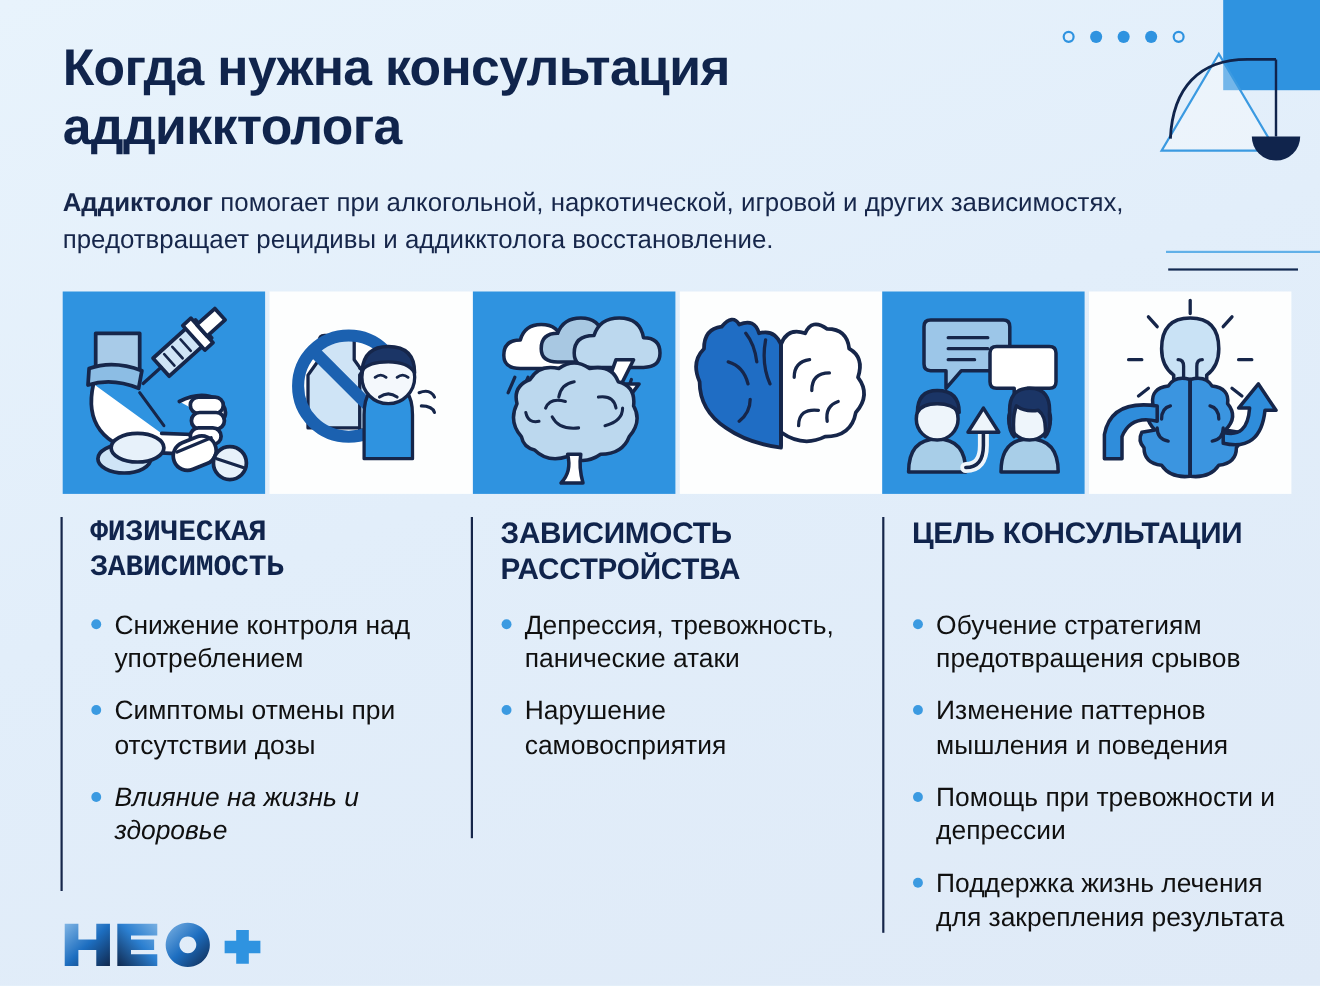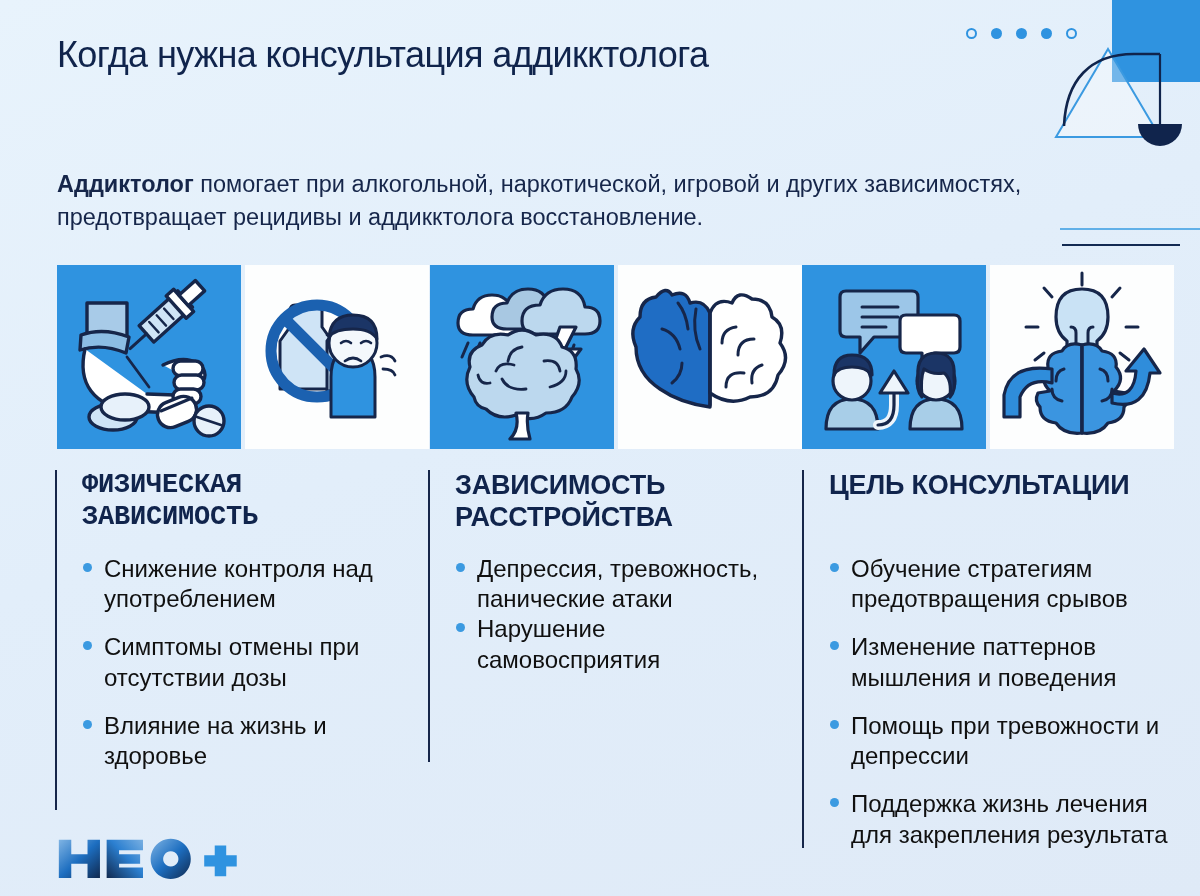--- a/index.html
+++ b/index.html
@@ -34,21 +34,21 @@
     background:#61b0e8;
   }
   .deco-line-dk {
     position:absolute; left:1062px; top:244px; width:118px; height:2px;
     background:#132a52;
   }
 
   
   .title {
     position:absolute; left:57px; top:34px; width:830px;
-    font-size:36px; line-height:1.14; font-weight:normal;
+    font-size:47px; line-height:1.14; font-weight:bold;
     color:#10244c; letter-spacing:-0.6px;
   }
   .subtitle {
     position:absolute; left:57px; top:168px; width:1040px;
     font-size:23.5px; line-height:1.42; color:#16264a;
   }
   .subtitle b { font-weight:bold; }
 
   
   .strip { position:absolute; top:265px; height:184px; }
@@ -242,30 +242,30 @@
       </svg>
     </div>
   </div>
 
   <div class="col" style="left:55px; top:470px; width:370px;">
     <div class="col-rule" style="height:340px;"></div>
     <div class="col-head" style="left:27px; top:0; width:320px;font-family:Liberation Mono, monospace;">ФИЗИЧЕСКАЯ ЗАВИСИМОСТЬ</div>
     <ul class="bullets" style="left:27px; top:84px; width:340px;">
       <li>Снижение контроля над употреблением</li>
       <li style="margin-top:18px;">Симптомы отмены при отсутствии дозы</li>
-      <li style="margin-top:18px;">Влияние на жизнь и здоровье</li>
+      <li style="margin-top:18px;font-style:italic;">Влияние на жизнь и здоровье</li>
     </ul>
   </div>
 
   <div class="col" style="left:428px; top:470px; width:372px;">
     <div class="col-rule" style="height:292px;"></div>
     <div class="col-head" style="left:27px; top:0; width:330px;">ЗАВИСИМОСТЬ РАССТРОЙСТВА</div>
     <ul class="bullets" style="left:27px; top:84px; width:330px;">
       <li>Депрессия, тревожность, панические атаки</li>
-      <li style="">Нарушение самовосприятия</li>
+      <li style="margin-top:18px;">Нарушение самовосприятия</li>
     </ul>
   </div>
 
   <div class="col" style="left:802px; top:470px; width:372px;">
     <div class="col-rule" style="height:378px;"></div>
     <div class="col-head" style="left:27px; top:0; width:330px;">ЦЕЛЬ КОНСУЛЬТАЦИИ</div>
     <ul class="bullets" style="left:27px; top:84px; width:340px;">
       <li>Обучение стратегиям предотвращения срывов</li>
       <li style="margin-top:18px;">Изменение паттернов мышления и поведения</li>
       <li style="margin-top:18px;">Помощь при тревожности и депрессии</li>

